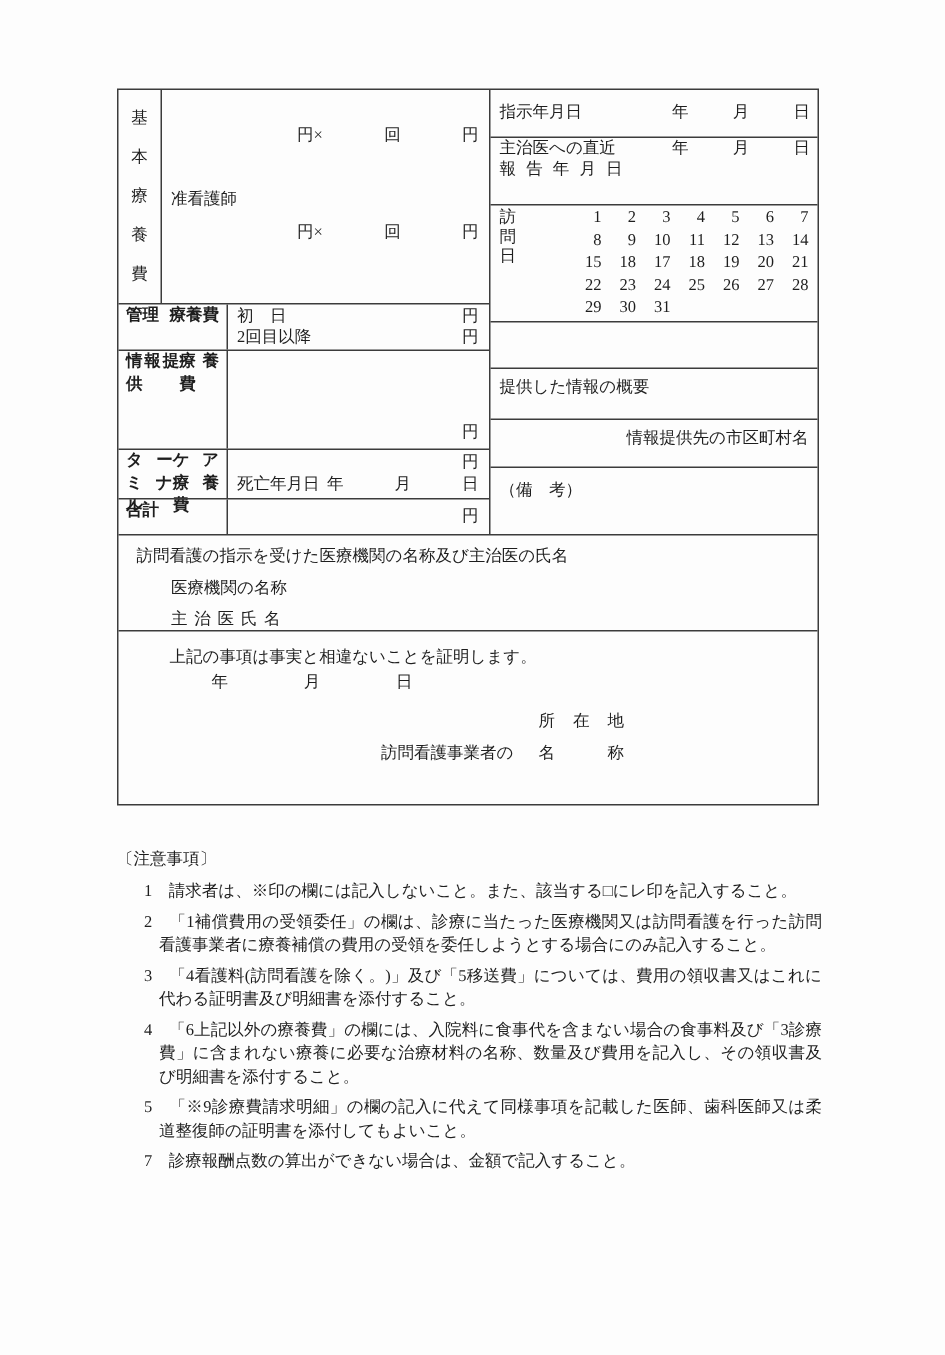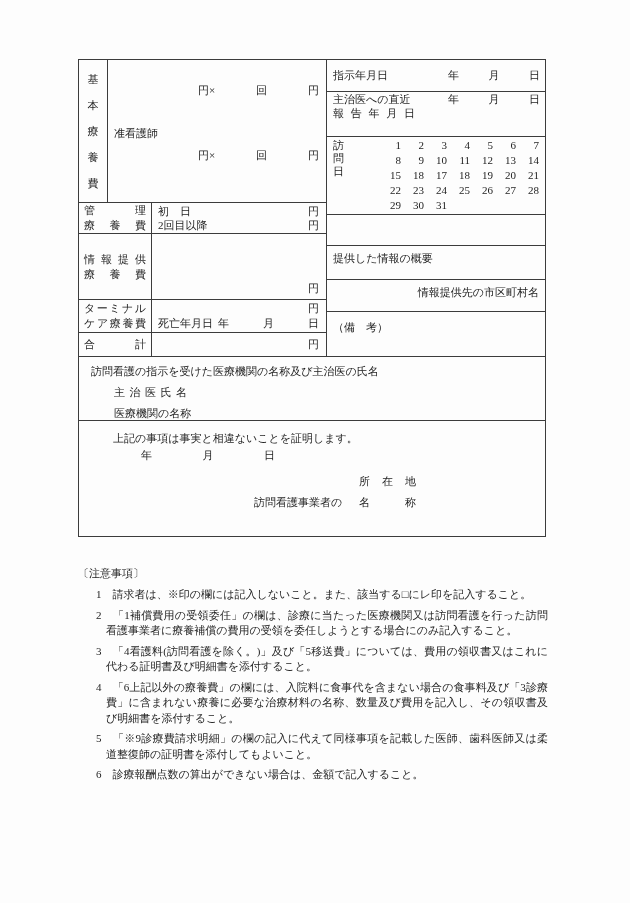--- a/index.html
+++ b/index.html
@@ -27,21 +27,21 @@
 
   .row-basic { height:142px; }
   .row-kanri { height:31px; }
   .row-joho  { height:66px; }
   .row-terminal { height:33px; }
   .row-total { flex:1; }
 
   .vlabel { width:29px; border-right:1px solid #3c3c3c; display:flex; align-items:center; justify-content:center; }
   .vlabel span { display:block; width:11px; line-height:26px; text-align:center; word-break:break-all; }
 
-  .hlabel { width:73px; border-right:1px solid #3c3c3c; display:flex; flex-direction:column; justify-content:center; padding:0 5px; }
+  .hlabel { width:73px; border-right:1px solid #3c3c3c; display:flex; flex-direction:row; justify-content:space-between; padding:0 5px;font-weight:bold; }
   .jline { text-align:justify; text-align-last:justify; line-height:15px; }
 
   .cell { flex:1; position:relative; }
 
   .basic-content { padding:6px 7px 0 6px; line-height:17px; }
   .staff-1 { width:200px; }
   .unit-row { display:flex; justify-content:space-between; padding-left:84px; }
   .unit-row.u1 { margin-top:16px; }
   .staff-2 { margin-top:26px; }
   .unit-row.u2 { margin-top:5px; }
@@ -257,22 +257,22 @@
 
         <div class="frow r7">
           <span>（備　考）</span>
         </div>
 
       </div>
     </div>
 
     <div class="section2">
       <div>訪問看護の指示を受けた医療機関の名称及び主治医の氏名</div>
+      <div class="indent1">医療機関の名称</div>
       <div class="indent1 doctor-label">主治医氏名</div>
-      <div class="indent1">医療機関の名称</div>
     </div>
 
     <div class="section3">
       <div class="statement">上記の事項は事実と相違ないことを証明します。</div>
       <div class="cert-date trip">
         <span>年</span>
         <span>月</span>
         <span>日</span>
       </div>
       <div class="cert-block">
@@ -289,17 +289,17 @@
   </div>
 
   <div class="notes">
     <div class="notes-title">〔注意事項〕</div>
     <div class="note-list">
         <div class="note-item">1　請求者は、※印の欄には記入しないこと。また、該当する□にレ印を記入すること。</div>
         <div class="note-item">2　「1補償費用の受領委任」の欄は、診療に当たった医療機関又は訪問看護を行った訪問看護事業者に療養補償の費用の受領を委任しようとする場合にのみ記入すること。</div>
         <div class="note-item">3　「4看護料(訪問看護を除く。)」及び「5移送費」については、費用の領収書又はこれに代わる証明書及び明細書を添付すること。</div>
         <div class="note-item">4　「6上記以外の療養費」の欄には、入院料に食事代を含まない場合の食事料及び「3診療費」に含まれない療養に必要な治療材料の名称、数量及び費用を記入し、その領収書及び明細書を添付すること。</div>
         <div class="note-item">5　「※9診療費請求明細」の欄の記入に代えて同様事項を記載した医師、歯科医師又は柔道整復師の証明書を添付してもよいこと。</div>
-        <div class="note-item">6　診療報酬点数の算出ができない場合は、金額で記入すること。</div>
+        <div class="note-item">7　診療報酬点数の算出ができない場合は、金額で記入すること。</div>
       </div>
   </div>
 
 </div>
 
 </body></html>

